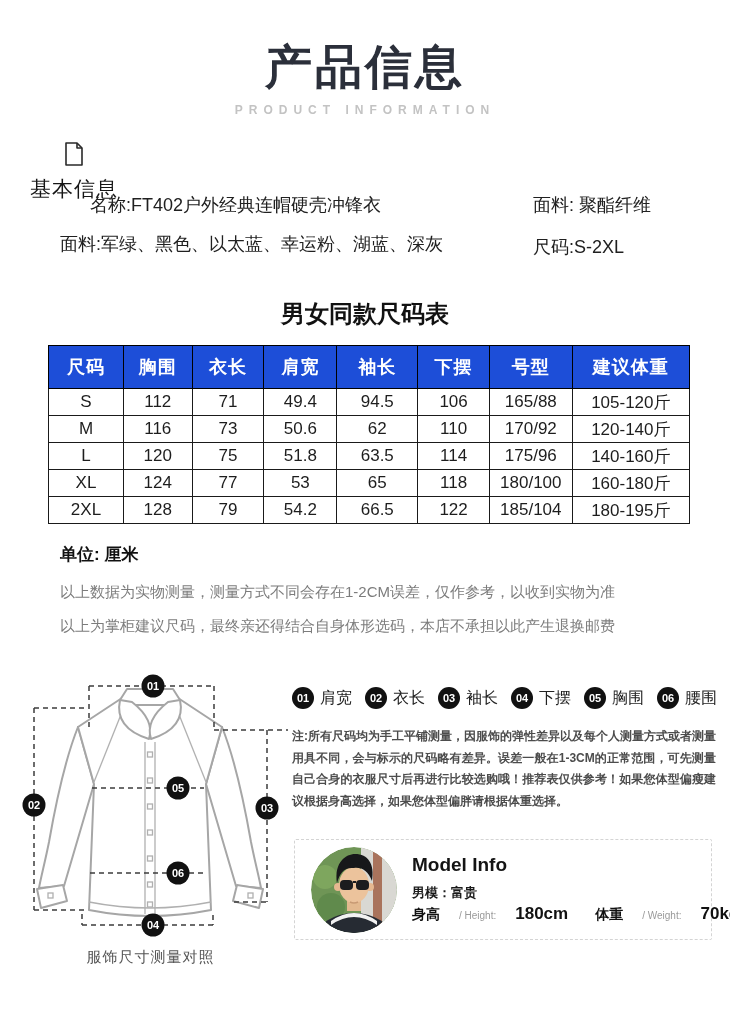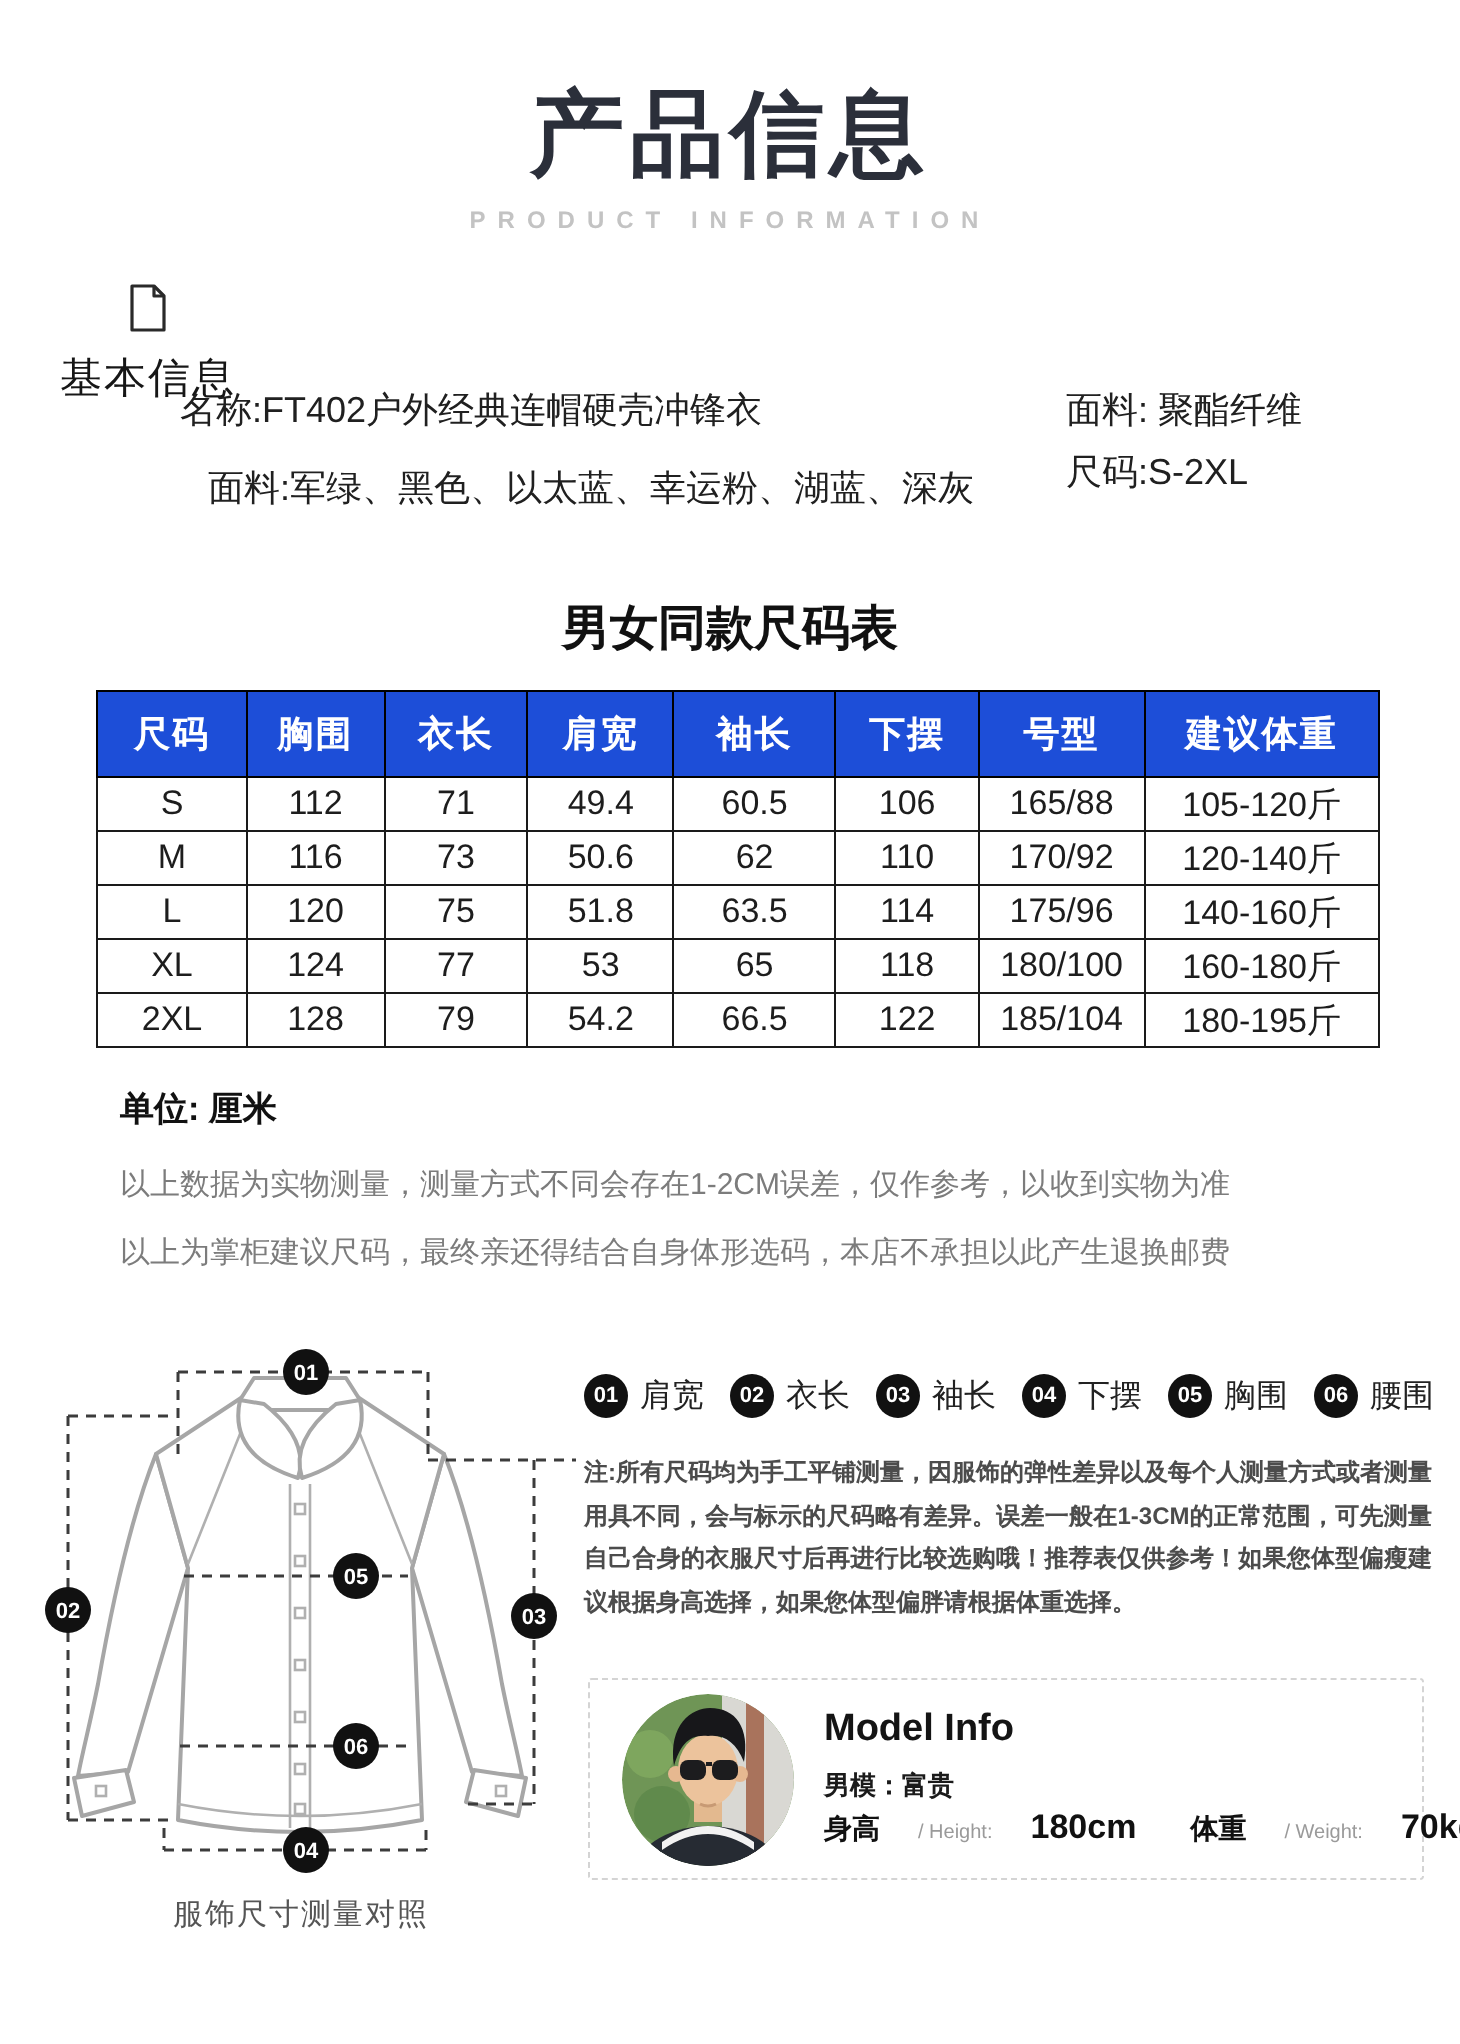--- a/index.html
+++ b/index.html
@@ -11,21 +11,21 @@
   .main-title{top:36px;left:0;width:730px;text-align:center;font-size:47px;font-weight:800;
               color:#2b2f3a;letter-spacing:3px;}
   .sub-title{top:103px;left:0;width:730px;text-align:center;font-size:12px;font-weight:600;
              color:#c3c3c3;letter-spacing:6px;}
 
   
   .section-head{top:142px;left:30px;display:flex;align-items:center;gap:9px;flex-direction:column;}
   .section-head .txt{font-size:21px;font-weight:500;color:#161616;letter-spacing:1px;}
   .info-line{font-size:18px;color:#202020;white-space:nowrap;}
   .il1{top:193px;left:60px;margin-left:30px;} .il2{top:193px;left:533px;}
-  .il3{top:232px;left:60px;margin-left:44px;} .il4{top:224px;left:533px;}
+  .il3{top:232px;left:60px;} .il4{top:235px;left:533px;}
 
   
   .table-title{top:298px;left:0;width:730px;text-align:center;font-size:24px;font-weight:700;color:#111;}
   table.size{position:absolute;top:345px;left:48px;width:642px;border-collapse:collapse;table-layout:fixed;}
   table.size th{background:#1d4ed8;color:#fff;font-size:18px;font-weight:700;height:40px;
                 border:1px solid #000;letter-spacing:1px;}
   table.size td{border:1px solid #1a1a1a;text-align:center;font-size:17px;color:#1d1d1d;height:26px;padding:0;}
 
   .unit-label{top:543px;left:60px;font-size:17px;font-weight:700;color:#111;}
   .note-line{left:60px;font-size:15px;color:#7c7c7c;white-space:nowrap;}
@@ -100,21 +100,21 @@
         <th>号型</th>
         <th>建议体重</th>
       </tr>
     </thead>
   <tbody id="size-body">
       <tr>
         <td>S</td>
         <td>112</td>
         <td>71</td>
         <td>49.4</td>
-        <td>60.5</td>
+        <td>94.5</td>
         <td>106</td>
         <td>165/88</td>
         <td>105-120斤</td>
       </tr>
       <tr>
         <td>M</td>
         <td>116</td>
         <td>73</td>
         <td>50.6</td>
         <td>62</td>

